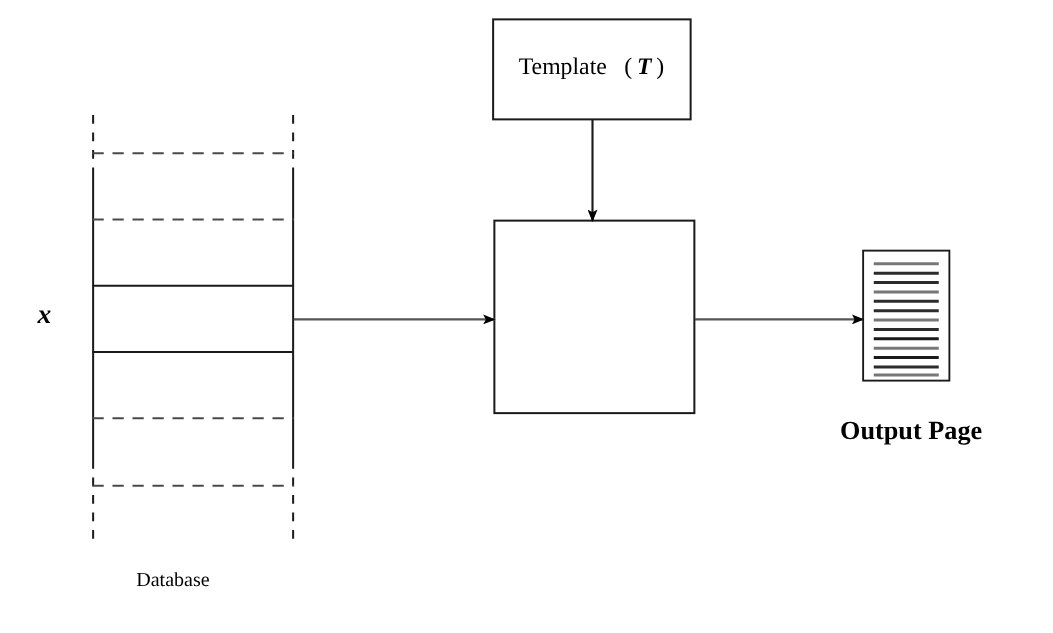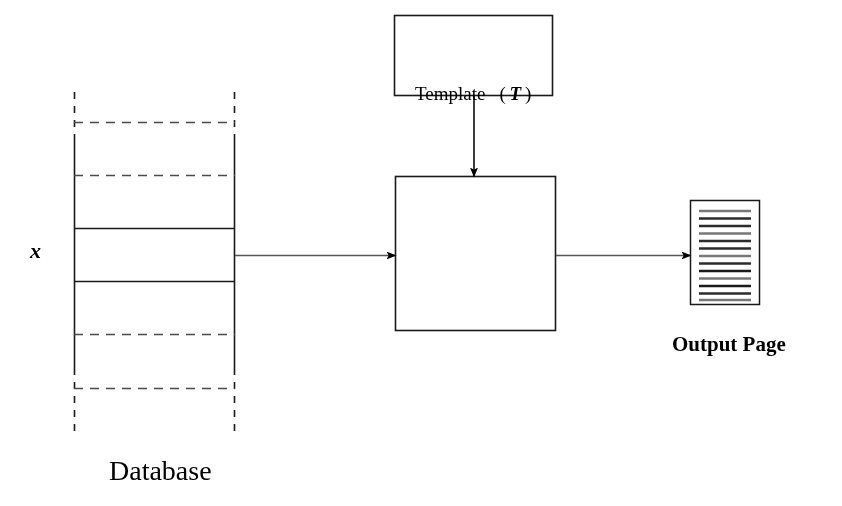--- a/index.html
+++ b/index.html
@@ -40,29 +40,28 @@
     font-size: 22px;
     font-weight: bold;
     font-style: italic;
     letter-spacing: 0px;
   }
 
   
   #database-caption {
     left: 109px;
     top: 457px;
-    font-size: 28px;
+    font-size: 16px;
   }
 
   
   #template-box-text {
     left: 415px;
     top: 44px;
     font-size: 19px;
-    margin-top: 40px;
   }
   #template-box-text .sym {
     font-weight: bold;
     font-style: italic;
     font-size: 19px;
   }
   #template-box-text .paren {
     font-size: 19px;
   }
   #template-box-text .gap {

